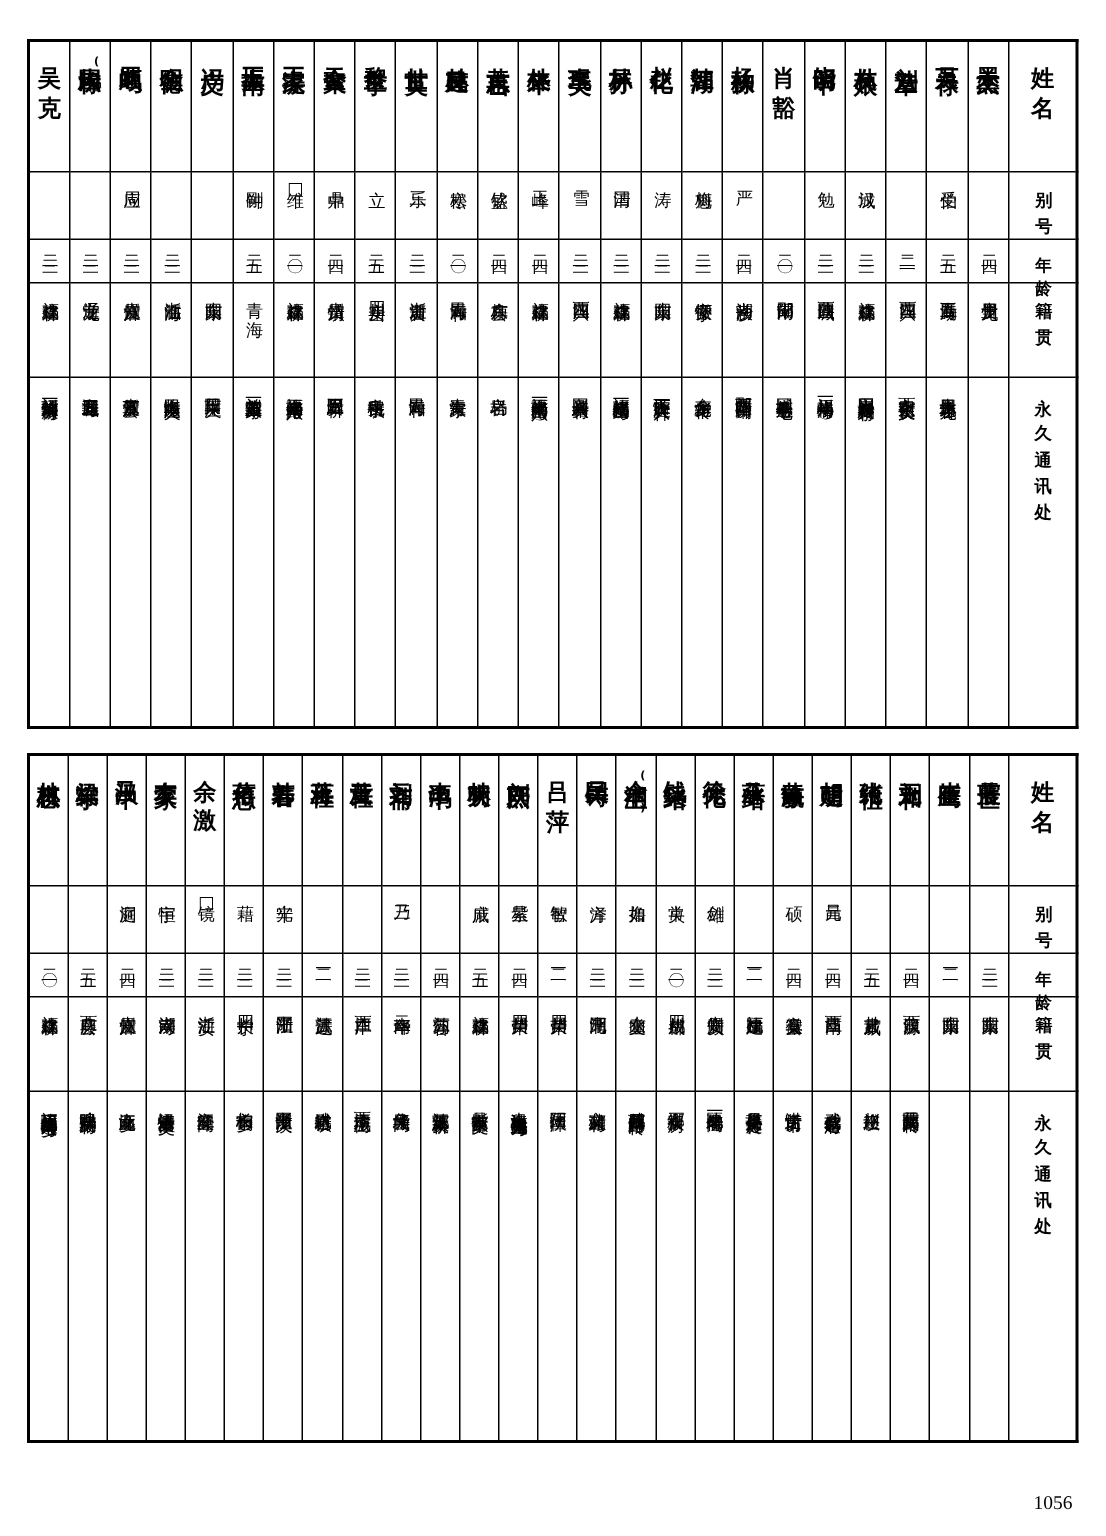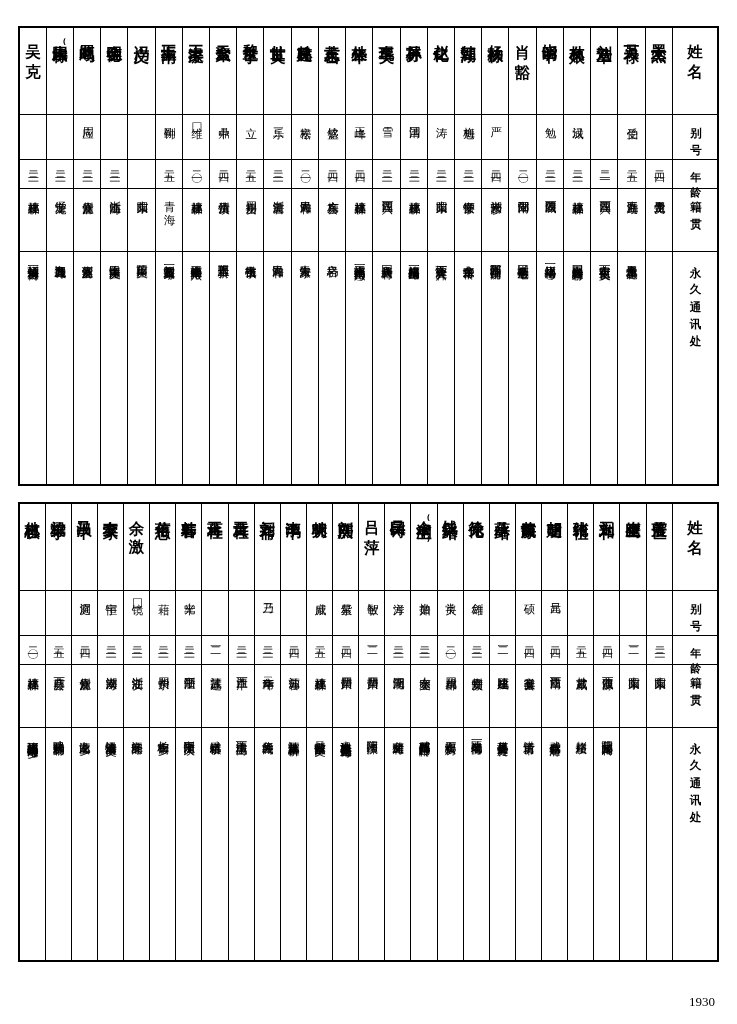--- a/index.html
+++ b/index.html
@@ -891,14 +891,14 @@
         <td>
             <div class="vtext"></div>
           </td>
         <td class="row-label">
             <div class="vtext">永　久　通　讯　处</div>
           </td>
       </tr>
     </tbody>
   </table>
 
-  <div class="pagenum">1930</div>
+  <div class="pagenum">1056</div>
 </div>
 
 </body></html>

